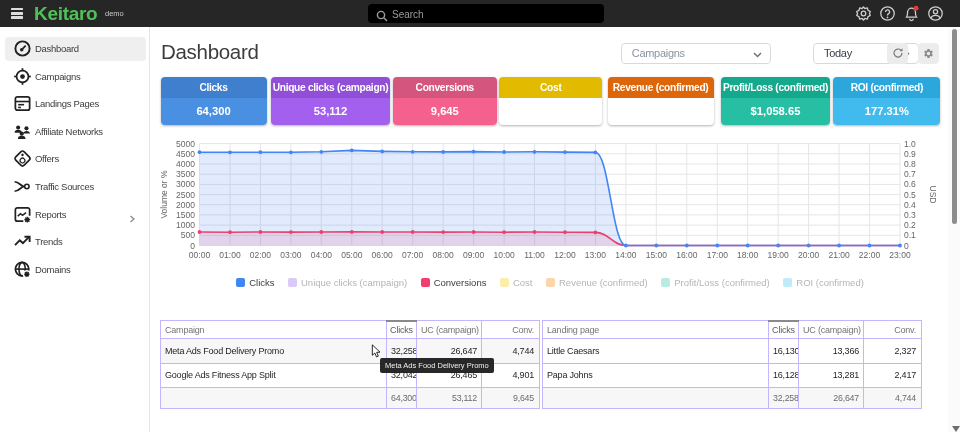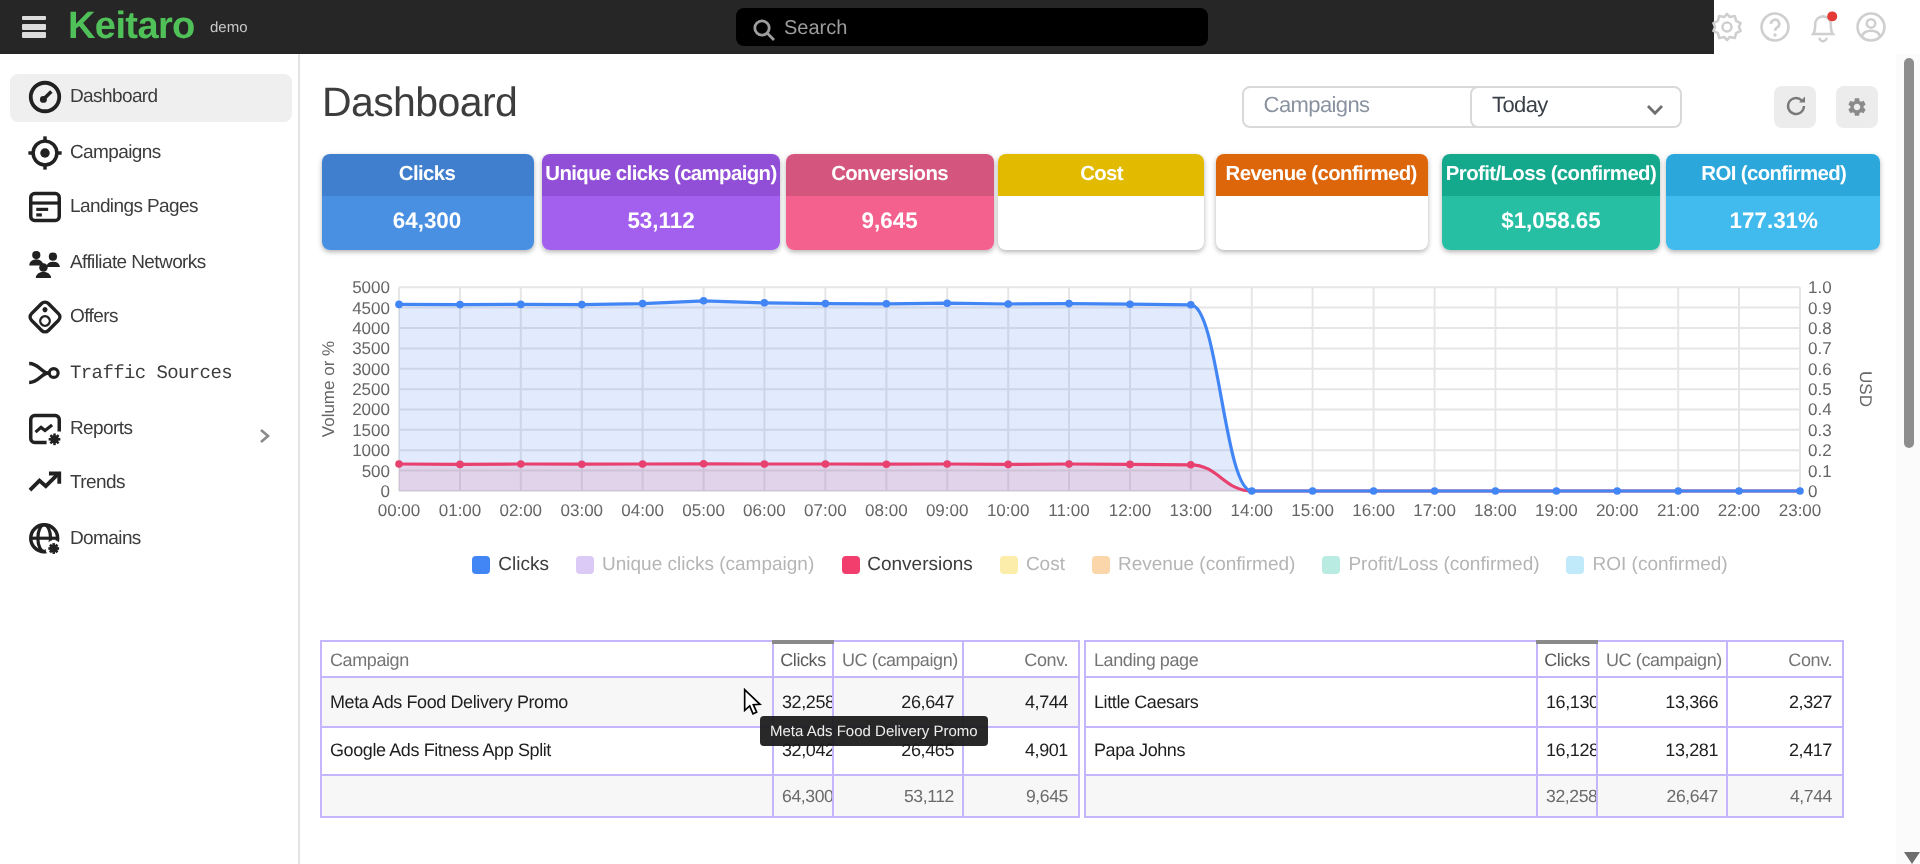--- a/index.html
+++ b/index.html
@@ -1,20 +1,20 @@
 <!DOCTYPE html>
 <html><head>
 <meta charset="utf-8">
 <style>
 * { margin:0; padding:0; box-sizing:border-box; }
 html,body { width:960px; height:432px; overflow:hidden; font-family:"Liberation Sans",sans-serif; background:#fff; }
 #page { position:relative; width:960px; height:432px; }
 
 
-#topbar { position:absolute; left:0; top:0; width:857px; height:27px; background:#262626; }
+#topbar { position:absolute; left:0; top:0; width:960px; height:27px; background:#262626; }
 #burger { position:absolute; left:10.5px; top:8px; width:12px; }
 #burger div { height:2.4px; background:#dcdcdc; margin-bottom:1.8px; border-radius:0.5px; }
 #logo { position:absolute; left:34px; top:2px; font-size:19px; font-weight:bold; color:#50c158; letter-spacing:-0.3px; line-height:23px; }
 #demo { position:absolute; left:105px; top:9px; font-size:7.5px; color:#c8c8c8; }
 #search { position:absolute; left:368px; top:4px; width:236px; height:19px; background:#000000; border-radius:4px; }
 #search .mag { position:absolute; left:8px; top:4px; }
 #search .ph { position:absolute; left:24px; top:4.5px; font-size:10px; color:#9d9d9d; }
 .tbicon { position:absolute; top:5px; }
 
 
@@ -112,21 +112,21 @@
     <div class="sitem" style="top:120.4px;">
         <span class="sic"><svg width="19" height="19" viewBox="0 0 24 24">
             <g transform="rotate(45 12 12)">
               <rect x="4.5" y="4.5" width="15" height="15" rx="3" fill="none" stroke="#212121" stroke-width="2.2"></rect>
               <circle cx="8.7" cy="8.7" r="1.6" fill="#212121"></circle>
               <circle cx="13.8" cy="13.8" r="3" fill="none" stroke="#212121" stroke-width="1.5"></circle>
             </g>
           </svg></span>
         <span class="slab">Offers</span>
       </div>
-    <div class="sitem" style="top:148px;font-family:Liberation Mono, monospace;">
+    <div class="sitem" style="top:148px;">
         <span class="sic"><svg width="19" height="19" viewBox="0 0 24 24">
             <path d="M2 6 C8 6 10 12 14 12" fill="none" stroke="#212121" stroke-width="2.2"></path>
             <path d="M2 18 C8 18 10 12 14 12" fill="none" stroke="#212121" stroke-width="2.2"></path>
             <circle cx="17.5" cy="12" r="2.8" fill="none" stroke="#212121" stroke-width="2"></circle>
           </svg></span>
         <span class="slab">Traffic Sources</span>
       </div>
     <div class="sitem" style="top:175.6px;">
         <span class="sic"><svg width="19" height="19" viewBox="0 0 24 24">
             <path d="M21 13.5 V6 a2.5 2.5 0 0 0 -2.5 -2.5 h-13 A2.5 2.5 0 0 0 3 6 v12 a2.5 2.5 0 0 0 2.5 2.5 H13" fill="none" stroke="#212121" stroke-width="2.2"></path>
@@ -212,21 +212,21 @@
           <path d="M5.5 18.5 a6.8 5.5 0 0 1 13 0" fill="none" stroke="#cfcfcf" stroke-width="1.8"></path>
         </svg></span>
   </div>
 
   <div id="title">Dashboard</div>
   <div class="select" style="left:620.8px; width:150px; color:#8a93a0;">Campaigns<span class="dd">
         <svg width="9" height="6" viewBox="0 0 9 6">
           <path d="M1 1 L4.5 4.6 L8 1" fill="none" stroke="#6e6e6e" stroke-width="1.4"></path>
         </svg>
       </span></div>
-  <div class="select" style="left:735px; width:106.4px; color:#3a4048;">Today<span class="dd">
+  <div class="select" style="left:813px; width:106.4px; color:#3a4048;">Today<span class="dd">
         <svg width="9" height="6" viewBox="0 0 9 6">
           <path d="M1 1 L4.5 4.6 L8 1" fill="none" stroke="#6e6e6e" stroke-width="1.4"></path>
         </svg>
       </span></div>
   <div class="sqbtn" style="left:886.6px;"><svg width="12" height="12" viewBox="0 0 24 24" style="margin:4px 0 0 5px;">
         <path fill="none" stroke="#7a7a7a" stroke-width="2.4" d="M20 12a8 8 0 1 1 -2.3 -5.6"></path>
         <path fill="#7a7a7a" d="M21 2.5 v6 h-6 z"></path>
       </svg></div>
   <div class="sqbtn" style="left:917.5px;"><svg width="11" height="11" viewBox="0 0 24 24" style="margin:4.5px 0 0 5.5px;">
         <path fill="#8a8a8a" d="M19.14 12.94c.04-.3.06-.61.06-.94 0-.32-.02-.64-.07-.94l2.03-1.58c.18-.14.23-.41.12-.61l-1.92-3.32c-.12-.22-.37-.29-.59-.22l-2.39.96c-.5-.38-1.03-.7-1.62-.94l-.36-2.54c-.04-.24-.24-.41-.48-.41h-3.84c-.24 0-.43.17-.47.41l-.36 2.54c-.59.24-1.13.57-1.62.94l-2.39-.96c-.22-.08-.47 0-.59.22L2.74 8.87c-.12.21-.08.47.12.61l2.03 1.58c-.05.3-.09.63-.09.94s.02.64.07.94l-2.03 1.58c-.18.14-.23.41-.12.61l1.92 3.32c.12.22.37.29.59.22l2.39-.96c.5.38 1.03.7 1.62.94l.36 2.54c.05.24.24.41.48.41h3.84c.24 0 .44-.17.47-.41l.36-2.54c.59-.24 1.13-.56 1.62-.94l2.39.96c.22.08.47 0 .59-.22l1.92-3.32c.12-.22.07-.47-.12-.61l-2.01-1.58zM12 15.6c-1.98 0-3.6-1.62-3.6-3.6s1.62-3.6 3.6-3.6 3.6 1.62 3.6 3.6-1.62 3.6-3.6 3.6z"></path>

